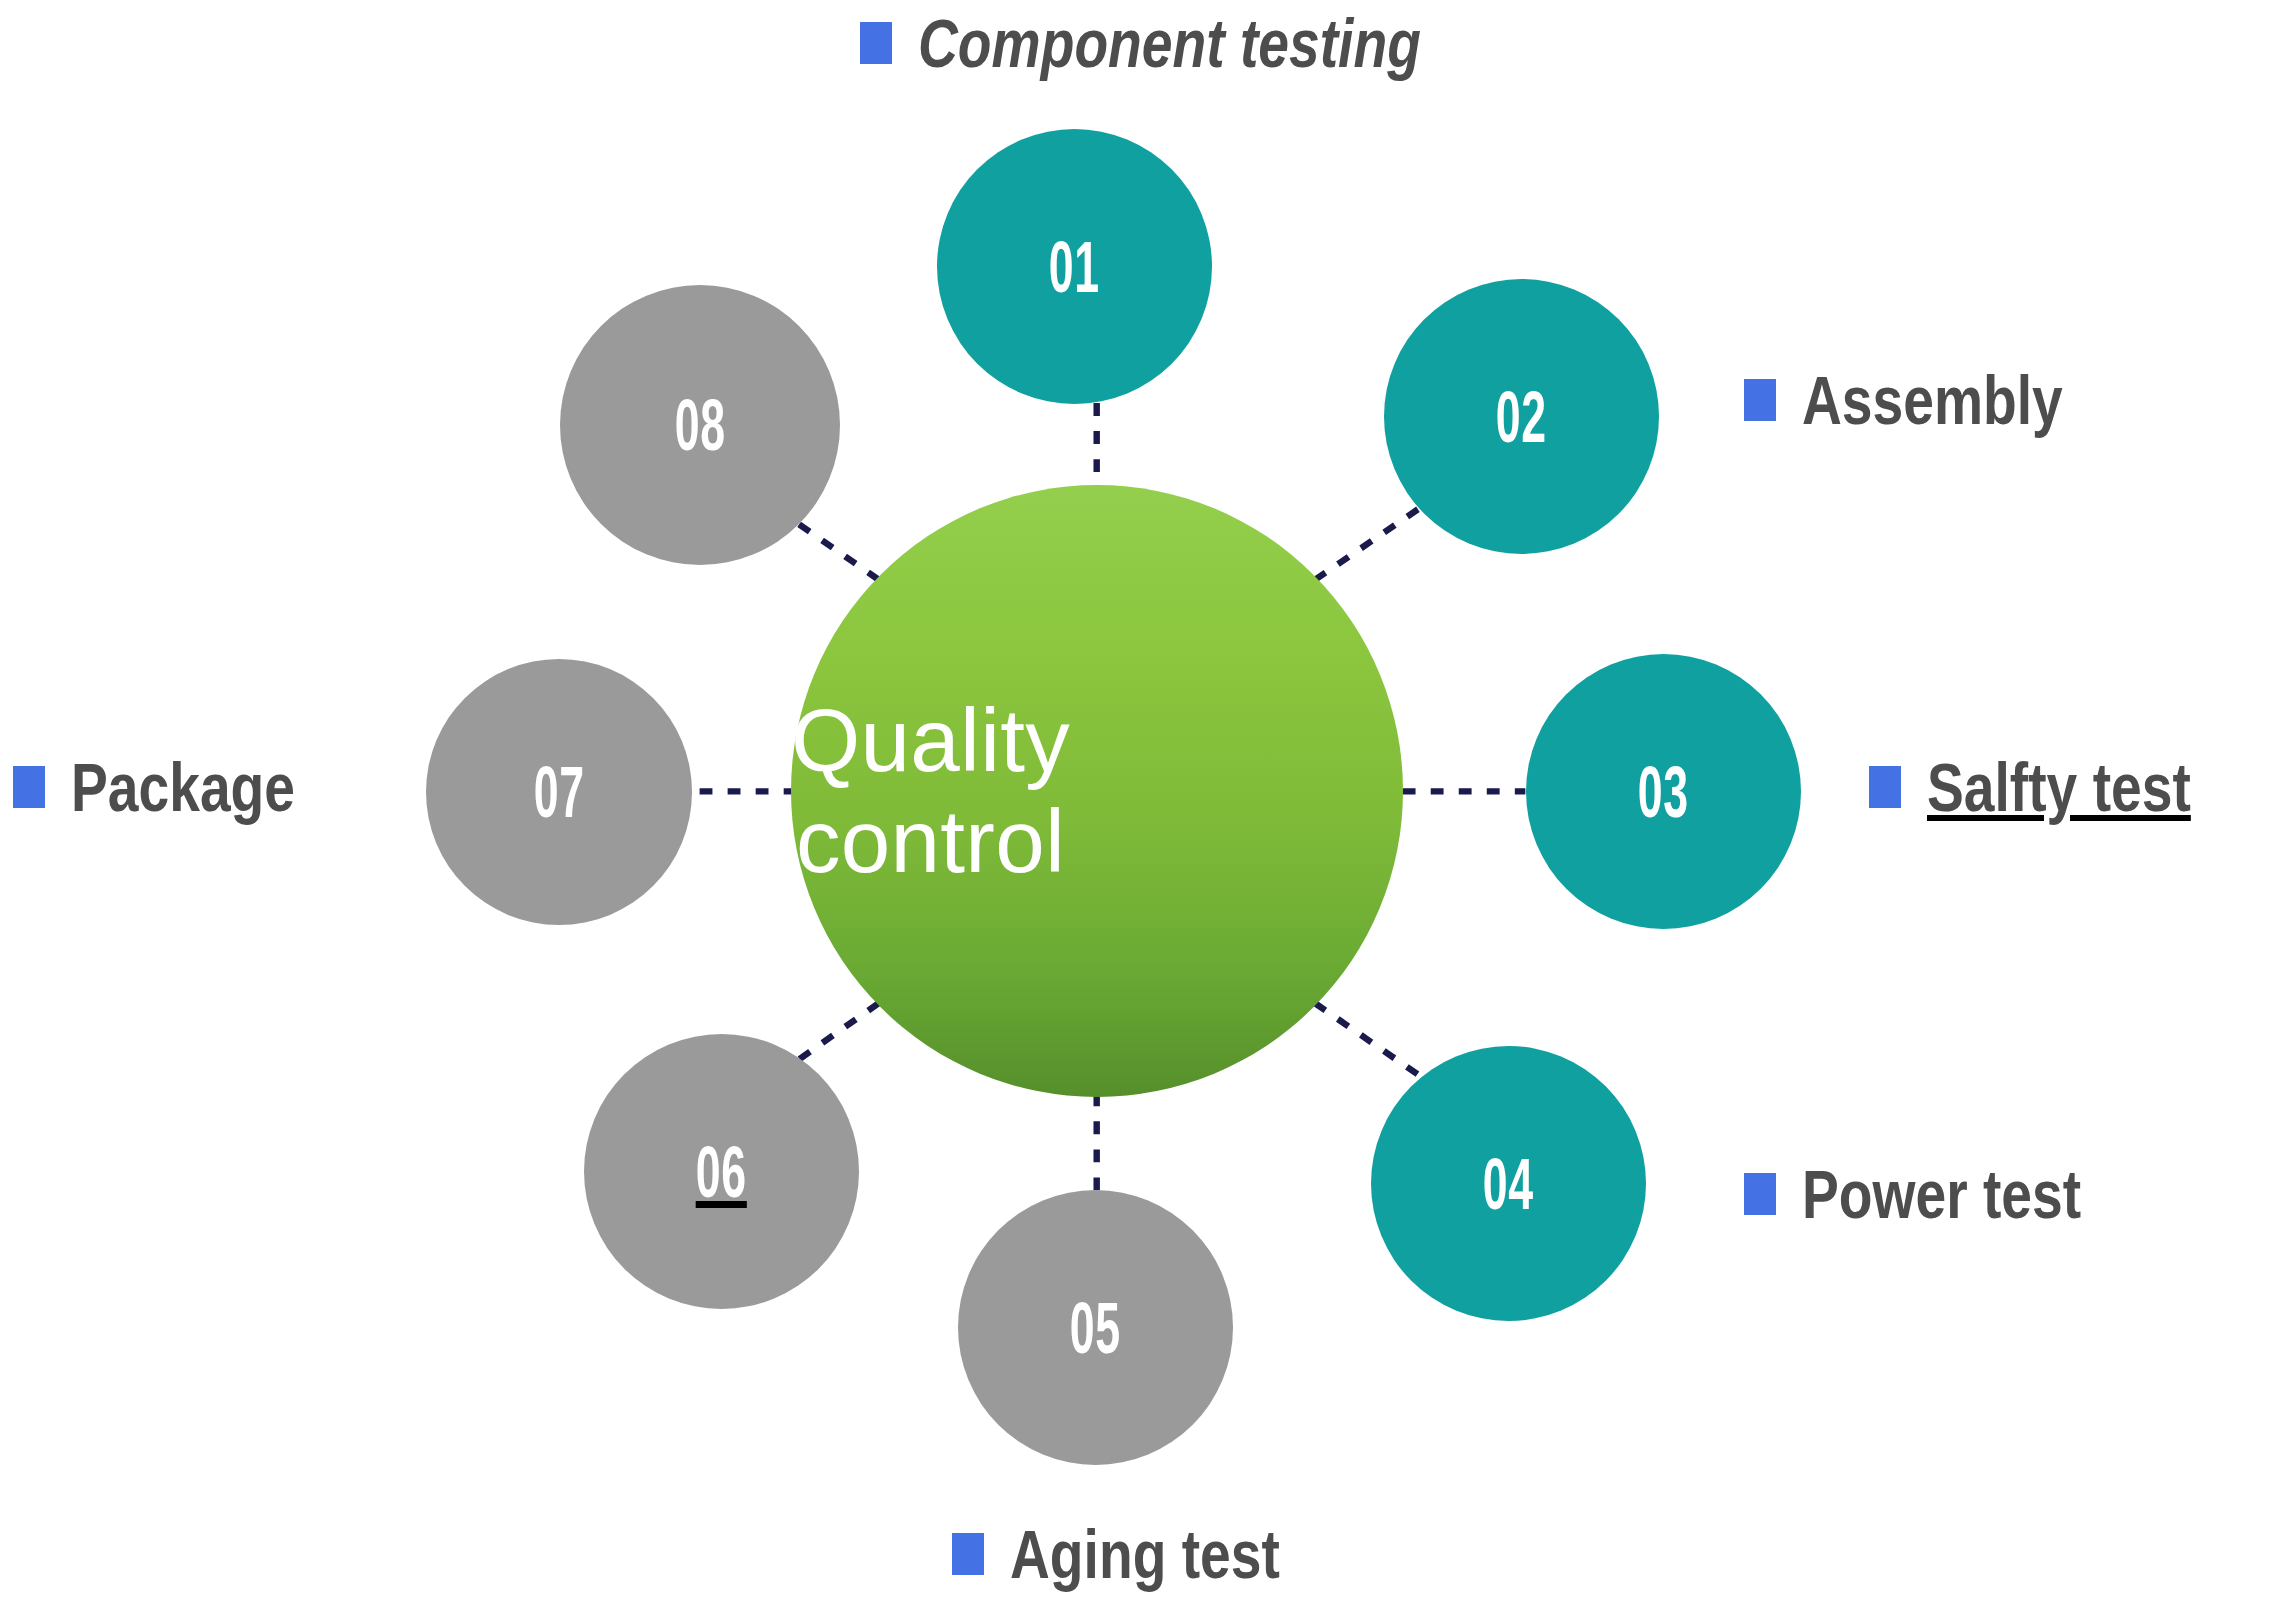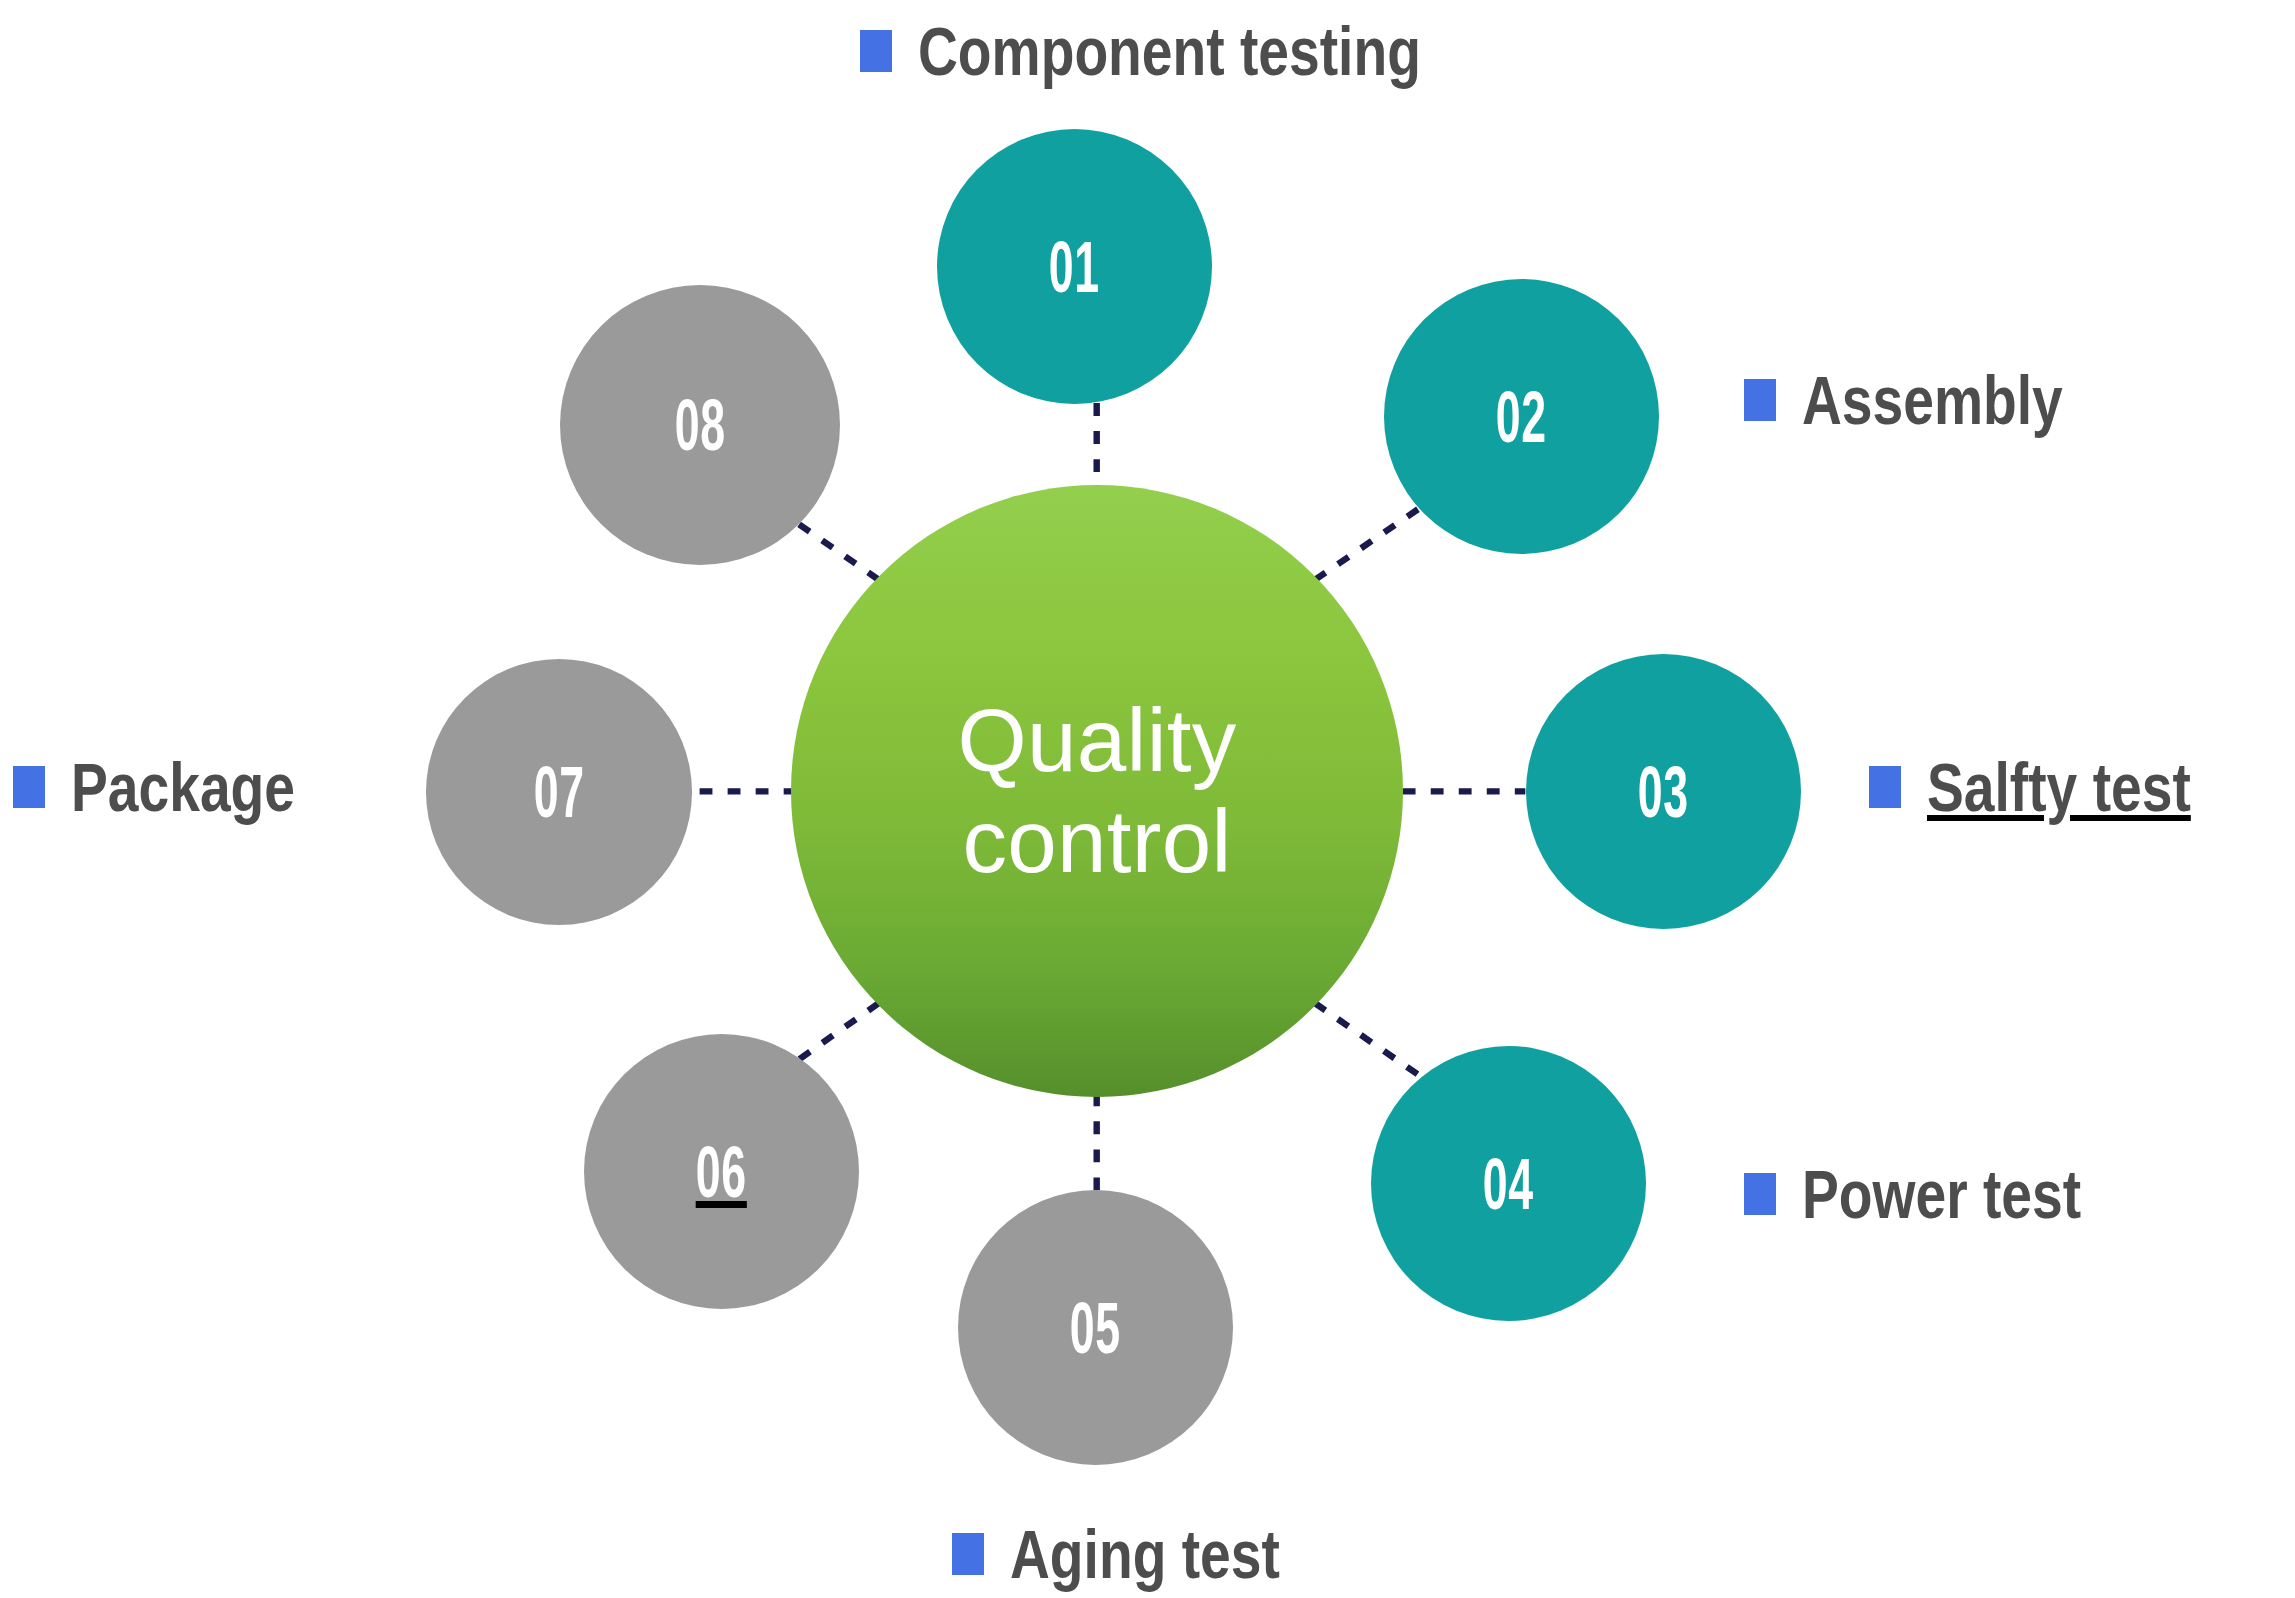--- a/index.html
+++ b/index.html
@@ -34,21 +34,20 @@
   .hub {
     position: absolute;
     width: 612px;
     height: 612px;
     left: 791px;
     top: 485px;
     border-radius: 50%;
     background: linear-gradient(to bottom, #93CF4D 0%, #8CC63E 28%, #7FBA38 55%, #6BAB34 78%, #558F2B 100%);
     display: flex;
     align-items: center;
-    justify-content: center;
   }
   .hub-label {
     color: #ffffff;
     font-size: 89px;
     font-weight: 400;
     line-height: 1.14;
     text-align: center;
     letter-spacing: 0.3px;
     white-space: pre-line;
     font-family: "Liberation Sans", sans-serif;
@@ -154,21 +153,21 @@
   </div>
 
   <div class="node" style="width:266px;height:266px;left:426px;top:659px;background:#9A9A9A;">
     <span class="node-num">07</span>
   </div>
 
   <div class="node" style="width:280px;height:280px;left:560px;top:285px;background:#9A9A9A;">
     <span class="node-num">08</span>
   </div>
 
-  <div class="label right" style="left:860px;top:16px;height:70px;">
+  <div class="label right" style="left:860px;top:8px;height:70px;font-style:italic;">
     <span class="bullet"></span>
     <span class="label-text">Component testing</span>
   </div>
 
   <div class="label right" style="left:1744px;top:365px;height:70px;">
     <span class="bullet"></span>
     <span class="label-text">Assembly</span>
   </div>
 
   <div class="label right" style="left:1869px;top:752px;height:70px;text-decoration:underline;">

